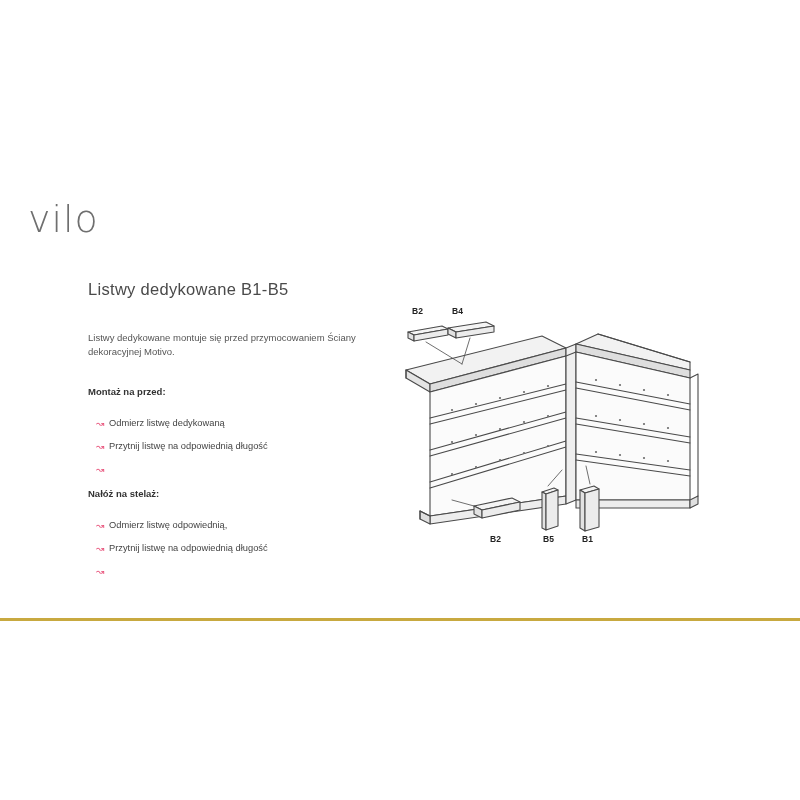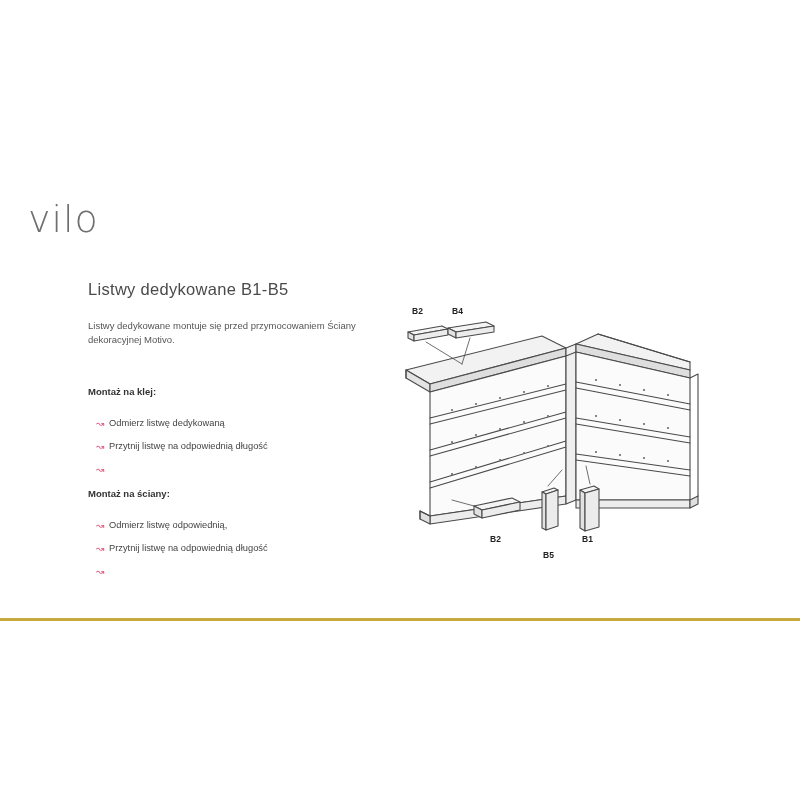--- a/index.html
+++ b/index.html
@@ -41,21 +41,21 @@
     font-size: 16.5px;
     font-weight: 400;
     color: #4a4a4a;
     letter-spacing: 0.3px;
   }
 
   
   #intro {
     position: absolute;
     left: 88px;
-    top: 319px;
+    top: 331px;
     width: 270px;
     font-size: 9.5px;
     line-height: 1.5;
     color: #555555;
   }
 
   
   .section-head {
     position: absolute;
     left: 88px;
@@ -126,36 +126,36 @@
 <body>
 
 <div id="page">
 
   <div id="logo">vilo</div>
 
   <div id="title">Listwy dedykowane B1-B5</div>
 
   <div id="intro">Listwy dedykowane montuje się przed przymocowaniem Ściany dekoracyjnej Motivo.</div>
 
-  <div class="section-head" id="head-glue">Montaż na klej:</div>
+  <div class="section-head" id="head-glue">Montaż na przed:</div>
   <div class="bullets" id="list-glue">
     <div class="bullet">
       <span class="arrow">↝</span>
       <span class="btext">Odmierz listwę dedykowaną</span>
     </div>
     <div class="bullet">
       <span class="arrow">↝</span>
       <span class="btext">Przytnij listwę na odpowiednią długość</span>
     </div>
     <div class="bullet">
       <span class="arrow">↝</span>
     </div>
   </div>
 
-  <div class="section-head" id="head-frame">Montaż na ściany:</div>
+  <div class="section-head" id="head-frame">Nałóż na stelaż:</div>
   <div class="bullets" id="list-frame">
     <div class="bullet">
       <span class="arrow">↝</span>
       <span class="btext">Odmierz listwę odpowiednią,</span>
     </div>
     <div class="bullet">
       <span class="arrow">↝</span>
       <span class="btext">Przytnij listwę na odpowiednią długość</span>
     </div>
     <div class="bullet">
@@ -265,19 +265,19 @@
         <path d="M190 190 L190 228 L195 231 L195 193 Z" fill="#e2e2e2"></path>
         <path d="M195 193 L209 189 L209 227 L195 231 Z" fill="#ececec"></path>
         <path d="M200 184 L196 166" stroke-width="0.8"></path>
 
       </g>
     </svg>
 
     <div class="lbl" style="left:22px; top:6px;">B2</div>
     <div class="lbl" style="left:62px; top:6px;">B4</div>
     <div class="lbl" style="left:100px; top:234px;">B2</div>
-    <div class="lbl" style="left:153px; top:234px;margin-top:16px;">B5</div>
+    <div class="lbl" style="left:153px; top:234px;">B5</div>
     <div class="lbl" style="left:192px; top:234px;">B1</div>
   </div>
 
   <div id="gold-rule"></div>
 
 </div>
 
 </body></html>

